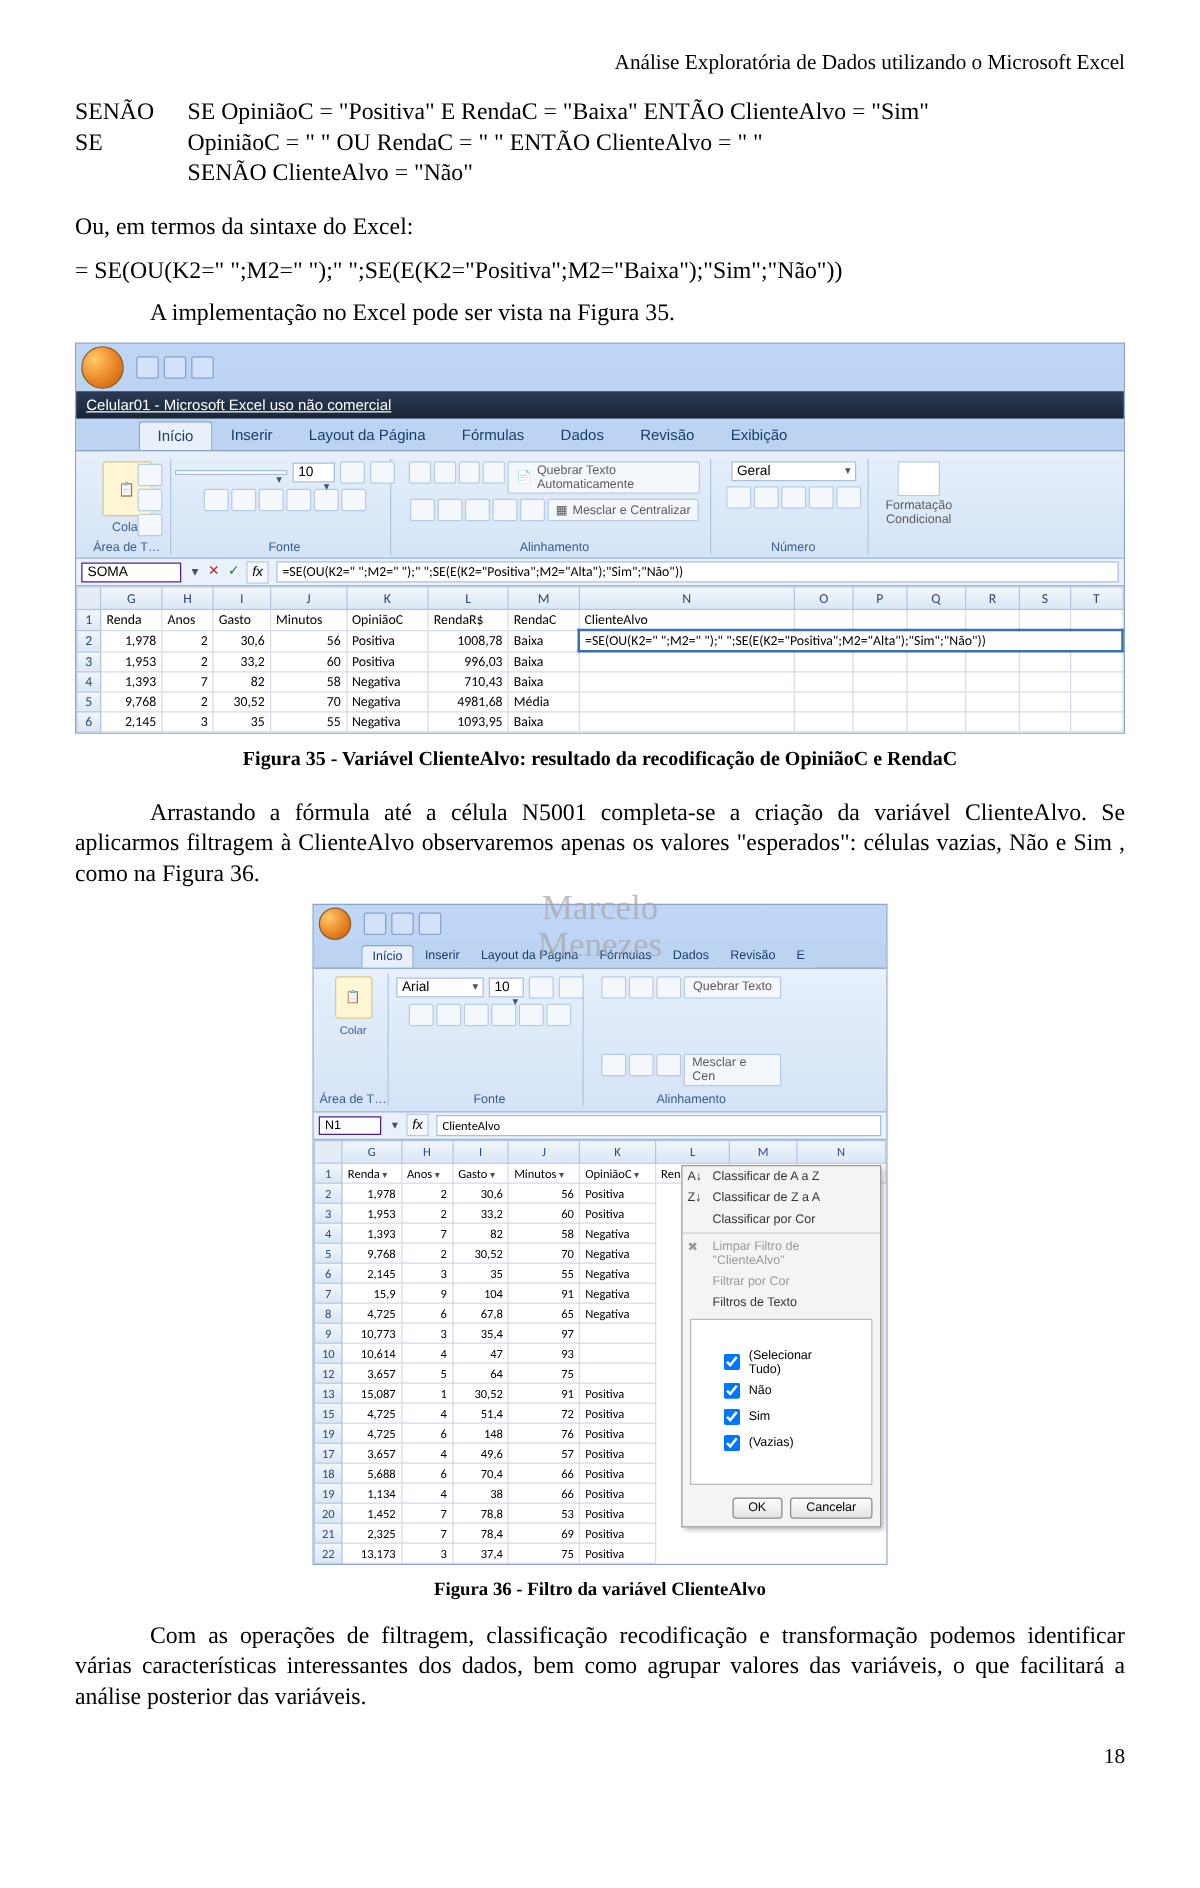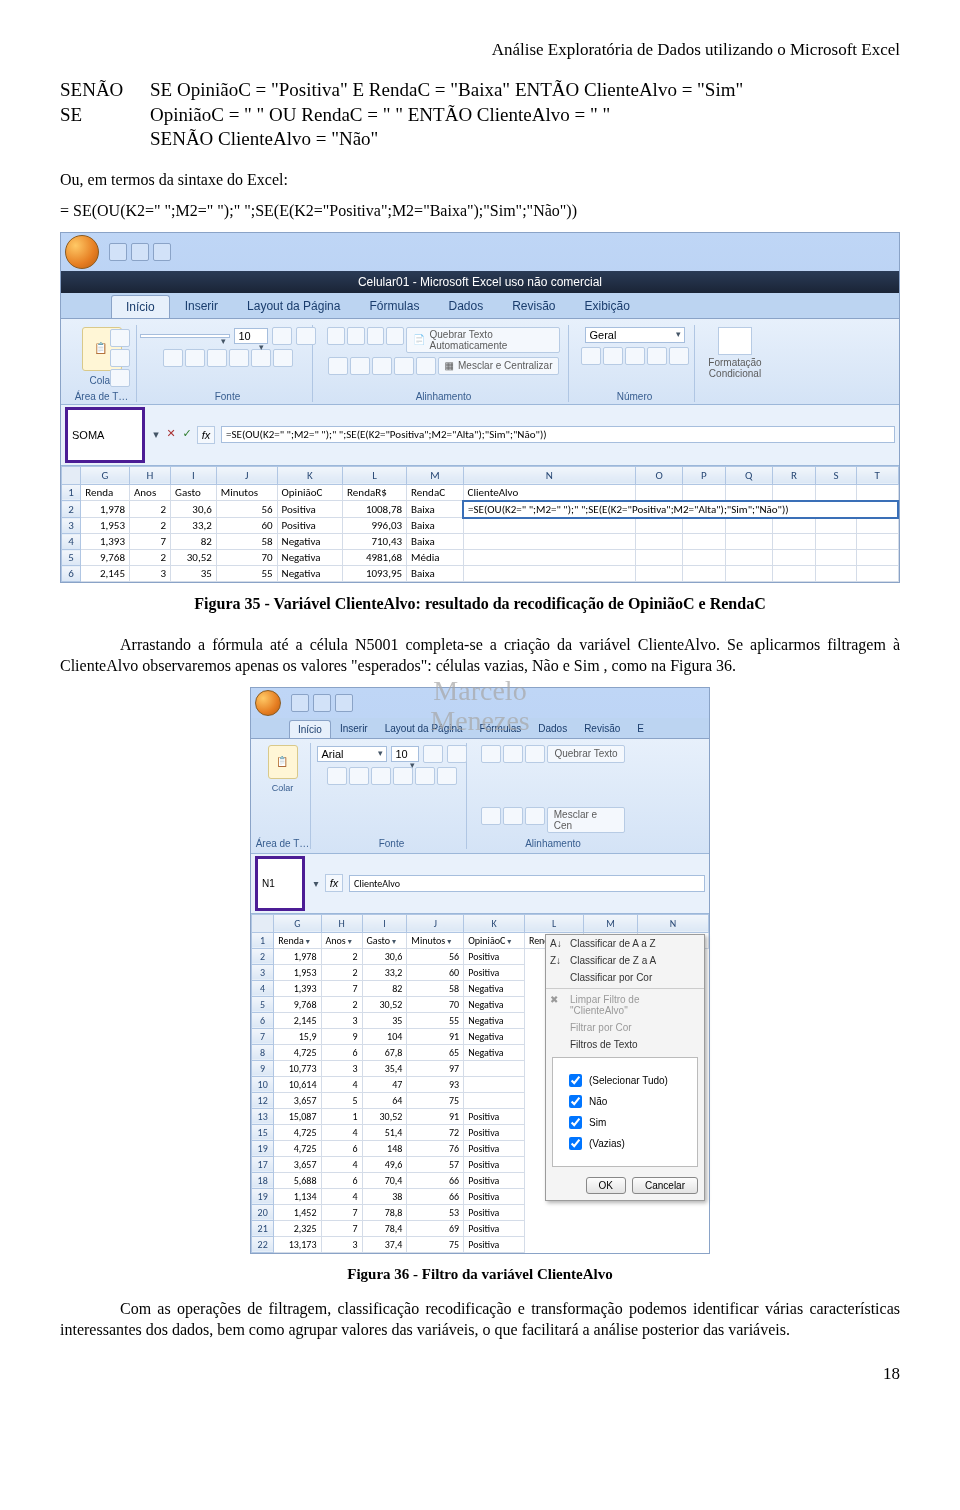--- a/index.html
+++ b/index.html
@@ -21,21 +21,21 @@
   }
   .pseudo-code {
     font-size: 19px;
     margin-bottom: 18px;
     line-height: 1.3;
   }
   .pseudo-code .line { display: flex; }
   .pseudo-code .label { width: 90px; }
   .pseudo-code .indent { padding-left: 90px; }
   .para {
-    font-size: 16px;
+    font-size: 19px;
     line-height: 1.3;
     margin-bottom: 10px;
     font-family: Liberation Serif, serif;
   }
   .indent-para { text-indent: 60px; }
   .justify { text-align: justify; }
 
   
   .excel-shot {
     width: 840px;
@@ -43,21 +43,22 @@
     border: 1px solid #8aa3c7;
     font-family: "Segoe UI", Tahoma, sans-serif;
     font-size: 11px;
     background: linear-gradient(#bfd6f6, #a8c3e8);
   }
   .title-bar {
     background: linear-gradient(#2a3b56, #1a2436);
     color: #fff;
     font-size: 12px;
     padding: 4px 8px;
-    text-align: center;
+    text-align: left;
+    text-decoration: underline;
   }
   .qat-row { display:flex; align-items:center; padding:2px 4px; }
   .orb {
     width: 34px; height: 34px; border-radius: 50%;
     background: radial-gradient(circle at 30% 30%, #ffc966, #e67e22 60%, #b85c0f);
     border: 1px solid #8a5a1f;
     margin-right: 8px;
   }
   .qat-btn { width:18px; height:18px; background:#d2e2f8; border:1px solid #8aa3c7; margin:0 2px; border-radius:2px;}
   .ribbon-tabs {
@@ -94,21 +95,21 @@
   .font-combo { background:#fff; border:1px solid #a6bedd; padding:1px 16px 1px 4px; font-size:11px; position:relative;}
   .font-combo::after{content:"▾"; position:absolute; right:3px; font-size:9px; color:#456;}
   .wide-btn { background:#f4f8fd; border:1px solid #b7cbe4; border-radius:2px; padding:1px 6px; font-size:10px; color:#5b5b5b; display:flex; align-items:center; gap:4px;}
   .cond-fmt { width:56px; text-align:center; font-size:10px; color:#5b5b5b;}
   .cond-fmt .ico { width:34px; height:28px; background:#fff; border:1px solid #b7cbe4; margin:0 auto 2px;}
 
   .name-formula {
     display:flex; background:#e9f1fb; border-top:1px solid #9cb7d9; border-bottom:1px solid #9cb7d9;
     align-items:center; font-size:11px;
   }
-  .name-box { width:80px; background:#fff; border:3px solid #4c1d95; margin:2px 4px; padding:19px 4px;}
+  .name-box { width:80px; background:#fff; border:1px solid #4c1d95; margin:2px 4px; padding:1px 4px;}
   .name-dd { width:14px; text-align:center; color:#456;}
   .fx-btn { width:18px; height:18px; background:#f4f8fd; border:1px solid #b7cbe4; margin:0 2px; font-style:italic; text-align:center; line-height:16px; font-size:11px;}
   .formula-field { flex:1; background:#fff; border:1px solid #a6bedd; margin:2px 4px; padding:1px 4px; font-family:Calibri, sans-serif;}
   .xv-btn { width:16px; height:16px; text-align:center; color:#a33; }
 
   table.grid {
     border-collapse:collapse; width:100%; background:#fff; font-family:Calibri, Arial, sans-serif; font-size:11px;
   }
   table.grid th {
     background: linear-gradient(#f2f6fb, #dbe7f5);
@@ -152,21 +153,21 @@
   .excel-shot2 .name-formula{ font-size:10px;}
   .filter-menu {
     position:absolute; right:4px; top:20px; width:160px; background:#f4f4f4;
     border:1px solid #9b9b9b; box-shadow:2px 2px 4px rgba(0,0,0,0.3);
     font-size:10px; z-index:5;
   }
   .filter-menu .fm-item { padding:3px 8px 3px 24px; color:#333; position:relative;}
   .filter-menu .fm-item.disabled{ color:#9a9a9a;}
   .filter-menu .fm-icon{ position:absolute; left:4px; top:3px; width:14px; height:14px;}
   .filter-menu .sep{ border-top:1px solid #ccc; margin:2px 0;}
-  .filter-menu .chk-list{ background:#fff; border:1px solid #bbb; margin:4px 6px; padding:12px;}
+  .filter-menu .chk-list{ background:#fff; border:1px solid #bbb; margin:4px 6px; padding:22px;}
   .filter-menu .chk-row{ display:flex; align-items:center; gap:4px; padding:1px 0;}
   .filter-menu .btn-row{ display:flex; justify-content:flex-end; gap:6px; padding:6px;}
   .filter-menu button{ font-size:10px; padding:2px 12px; border:1px solid #888; background:linear-gradient(#fdfdfd,#e3e3e3); border-radius:3px;}
   .grid-wrap{ position:relative;}
   .col-dd { font-size:8px; color:#456; padding-left:2px;}
 
   .page-num { text-align:right; font-size:17px; margin-top:24px;}
   .caption2 { text-align:center; font-weight:bold; font-size:15px; margin:6px 0 16px 0;}
 </style>
 </head>
@@ -183,20 +184,21 @@
     </div>
     <div class="line">
       <span class="label">SE</span>
       <span>OpiniãoC = " " OU RendaC = " " ENTÃO ClienteAlvo = " "</span>
     </div>
     <div class="indent">SENÃO   ClienteAlvo = "Não"</div>
   </div>
 
   <div class="para">Ou, em termos da sintaxe do Excel:</div>
   <div class="para">= SE(OU(K2=" ";M2=" ");" ";SE(E(K2="Positiva";M2="Baixa");"Sim";"Não"))</div>
+  <div class="para indent-para">A implementação no Excel pode ser vista na Figura 35.</div>
 
   <div class="excel-shot">
     <div class="qat-row">
       <div class="orb"></div>
       <div class="qat-btn"></div>
       <div class="qat-btn"></div>
       <div class="qat-btn"></div>
       <div style="flex:1"></div>
     </div>
     <div class="title-bar">Celular01 - Microsoft Excel uso não comercial</div>

